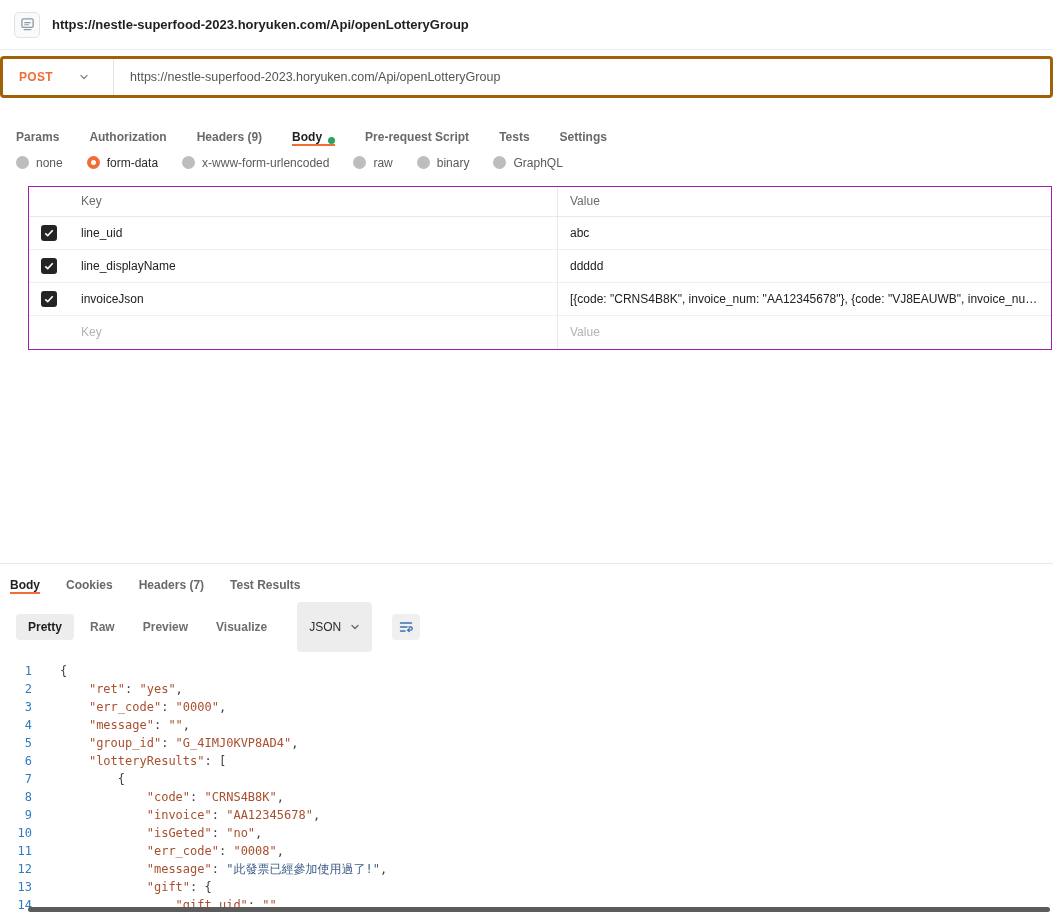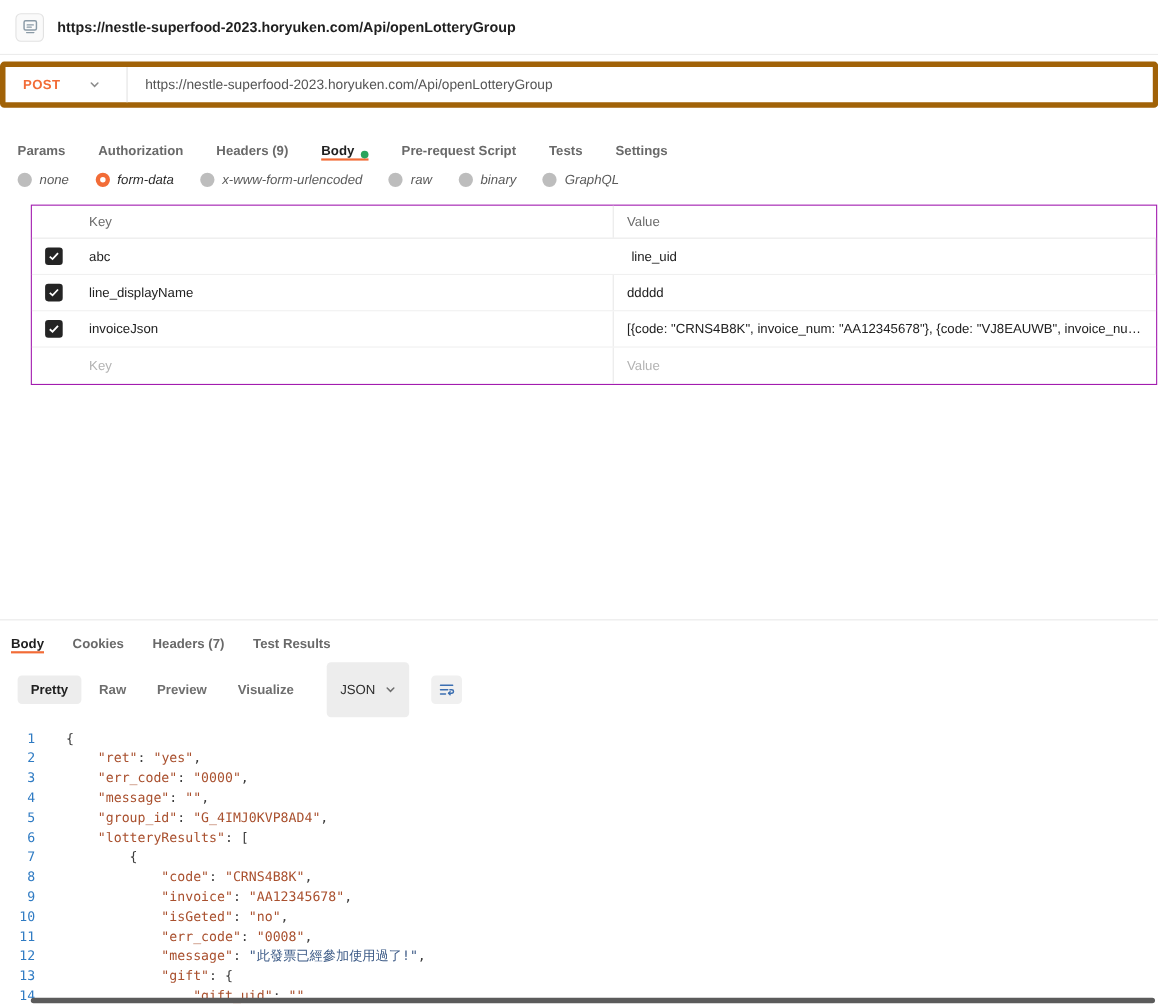--- a/index.html
+++ b/index.html
@@ -18,34 +18,34 @@
     width:1053px;height:914px;overflow:hidden;position:relative;
     background:#fff;color:#212121;
     font-family:"Liberation Sans",sans-serif;
     display:flex;flex-direction:column;
   }
   
   .topbar{display:flex;align-items:center;gap:12px;height:50px;padding:0 14px;border-bottom:1px solid #ececec;flex:0 0 auto;}
   .req-icon{width:26px;height:26px;border:1px solid #e2e2e2;border-radius:5px;background:#fafafa;display:flex;align-items:center;justify-content:center;}
   .topbar-url{font-weight:bold;font-size:13px;color:#1f1f1f;}
   
-  .request-row{display:flex;align-items:stretch;height:42px;border:5px solid #a16207;border-radius:4px;margin:6px 0;flex:0 0 auto;background:#fff;}
+  .request-row{display:flex;align-items:stretch;height:42px;border:3px solid #a16207;border-radius:4px;margin:6px 0;flex:0 0 auto;background:#fff;}
   .method-select{display:flex;align-items:center;gap:26px;padding:0 16px;min-width:110px;cursor:pointer;}
   .method-label{color:var(--method-post);font-weight:bold;font-size:12px;letter-spacing:.3px;}
   .chev{width:10px;height:10px;display:inline-block;}
   .chev svg{display:block;}
   .url-field{flex:1;border-left:1px solid #e3e3e3;display:flex;align-items:center;padding:0 16px;font-size:12.5px;color:#555;}
   
   .req-tabs{display:flex;gap:30px;padding:0 16px;height:42px;align-items:stretch;flex:0 0 auto;}
   .tab{font-size:12px;color:#696969;display:flex;align-items:flex-end;gap:6px;border-bottom:2px solid transparent;cursor:pointer;font-weight:bold;}
   .tab.active{color:#1f1f1f;border-bottom-color:var(--accent);}
   .dot{width:7px;height:7px;border-radius:50%;background:var(--unsaved-dot);}
   
   .body-modes{display:flex;gap:24px;align-items:center;padding:10px 16px 12px;flex:0 0 auto;}
-  .mode{display:flex;align-items:flex-end;gap:7px;font-size:12px;color:#5a5a5a;cursor:pointer;font-style:italic;}
+  .mode{display:flex;align-items:flex-start;gap:7px;font-size:12px;color:#5a5a5a;cursor:pointer;}
   .mode.selected .mode-label{color:#2b2b2b;}
   .radio{width:13px;height:13px;border-radius:50%;background:#bdbdbd;flex:0 0 auto;}
   .radio.on{background:#fff;border:4.5px solid var(--accent);}
   
   .kv-table{margin:4px 1px 0 28px;border:1px solid #a21caf;font-size:12px;flex:0 0 auto;background:#fff;}
   .thead{display:flex;height:30px;color:#6b6b6b;border-bottom:1px solid #e9e9e9;}
   .trow{display:flex;height:33px;border-bottom:1px solid #f0f0f0;}
   .trow:last-child{border-bottom:none;}
   .cell{display:block;}
   .c-check{flex:0 0 40px;display:flex;align-items:center;justify-content:center;}
@@ -159,22 +159,22 @@
   </div>
   <div id="kv-rows">
       <div class="trow">
         <div class="cell c-check">
           <span class="checkbox checked">
             <svg viewBox="0 0 16 16" width="10" height="10">
               <path d="M2 8.5 L6 12 L14 3.5" stroke="#fff" stroke-width="2.6" fill="none"></path>
             </svg>
           </span>
         </div>
+        <div class="cell c-key">line_uid</div>
         <div class="cell c-val">abc</div>
-        <div class="cell c-key">line_uid</div>
       </div>
       <div class="trow">
         <div class="cell c-check">
           <span class="checkbox checked">
             <svg viewBox="0 0 16 16" width="10" height="10">
               <path d="M2 8.5 L6 12 L14 3.5" stroke="#fff" stroke-width="2.6" fill="none"></path>
             </svg>
           </span>
         </div>
         <div class="cell c-key">line_displayName</div>

